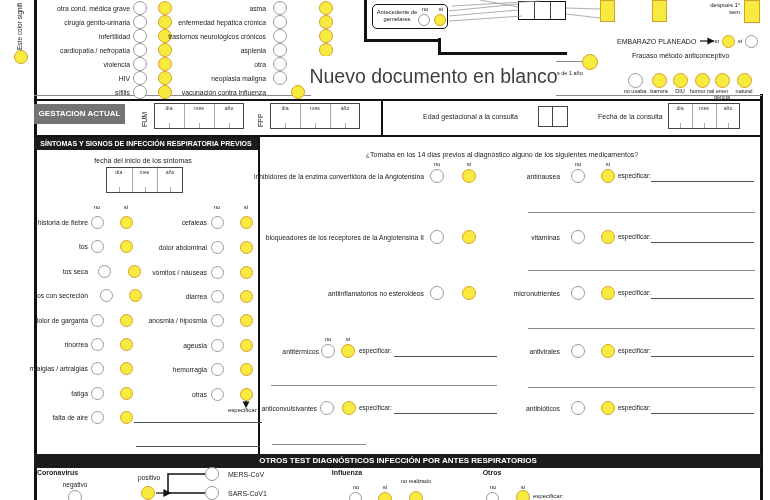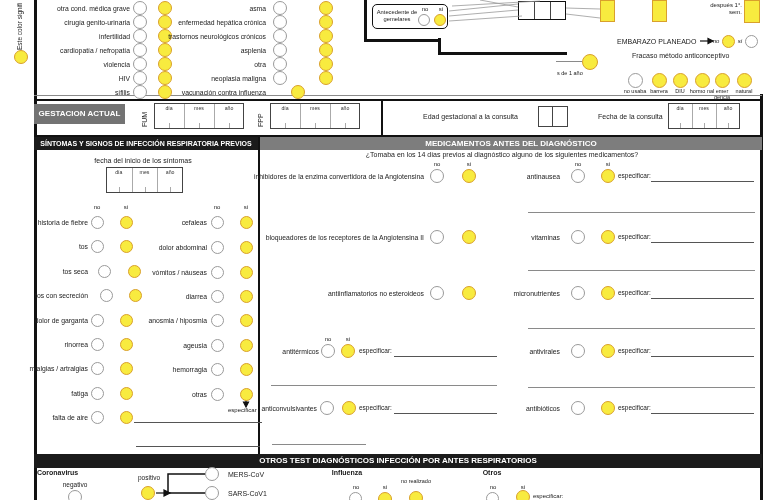--- a/index.html
+++ b/index.html
@@ -83,21 +83,20 @@
 
   <span class="nosi" style="left:97px;top:207px;">no</span>
   <span class="nosi" style="left:126px;top:207px;">si</span>
   <span class="nosi" style="left:217px;top:207px;">no</span>
   <span class="nosi" style="left:246px;top:207px;">si</span>
 
   <span class="abs" style="left:228px;top:407px;font-size:6px;">especificar</span>
   <div class="underl" style="left:134px;top:422px;width:128px;"></div>
   <div class="underl" style="left:136px;top:446px;width:124px;"></div>
 
-  <div class="hdrbar" style="left:260px;top:137px;width:502px;height:13px;background:#7d7d7d;font-size:8px;line-height:13px;">MEDICAMENTOS ANTES DEL DIAGNÓSTICO</div>
   <div class="abs" style="left:262px;top:151px;width:480px;font-size:7px;text-align:center;">¿Tomaba en los 14 días previos al diagnóstico alguno de los siguientes medicamentos?</div>
 
   <span class="nosi" style="left:437px;top:164px;">no</span>
   <span class="nosi" style="left:469px;top:164px;">si</span>
   <span class="nosi" style="left:578px;top:164px;">no</span>
   <span class="nosi" style="left:608px;top:164px;">si</span>
   <span class="nosi" style="left:328px;top:339px;">no</span>
   <span class="nosi" style="left:348px;top:339px;">si</span>
 
   <div class="gline abs" style="left:271px;top:385px;width:226px;height:0.8px;"></div>
@@ -150,20 +149,23 @@
     <g stroke="#111" stroke-width="1.2" fill="#111">
       <line x1="156" y1="493" x2="164" y2="493"></line>
       <polygon points="164,490 170,493 164,496"></polygon>
       <line x1="700" y1="41" x2="708" y2="41"></line>
       <polygon points="708,38.5 713,41 708,43.5"></polygon>
       <line x1="246" y1="397" x2="246" y2="402"></line>
       <polygon points="243.5,402 248.5,402 246,407"></polygon>
     </g>
   </svg>
 
+  <div class="abs" style="left:311px;top:56px;width:245px;height:40px;background:#fff;z-index:50;display:flex;align-items:center;justify-content:center;">
+    <span style="font-size:19.5px;color:#3f3f3f;white-space:nowrap;">Nuevo documento en blanco</span>
+  </div>
 
 <div class="lbl r" style="right:640px;top:8px;font-size:6.8px;">otra cond. médica grave</div>
     <div class="circ" style="left:133px;top:1px;width:14px;height:14px;"></div>
     <div class="circ y" style="left:158px;top:1px;width:14px;height:14px;"></div>
     <div class="lbl r" style="right:640px;top:22px;font-size:6.8px;">cirugía genito-urinaria</div>
     <div class="circ" style="left:133px;top:15px;width:14px;height:14px;"></div>
     <div class="circ y" style="left:158px;top:15px;width:14px;height:14px;"></div>
     <div class="lbl r" style="right:640px;top:36px;font-size:6.8px;">infertilidad</div>
     <div class="circ" style="left:133px;top:29px;width:14px;height:14px;"></div>
     <div class="circ y" style="left:158px;top:29px;width:14px;height:14px;"></div>

